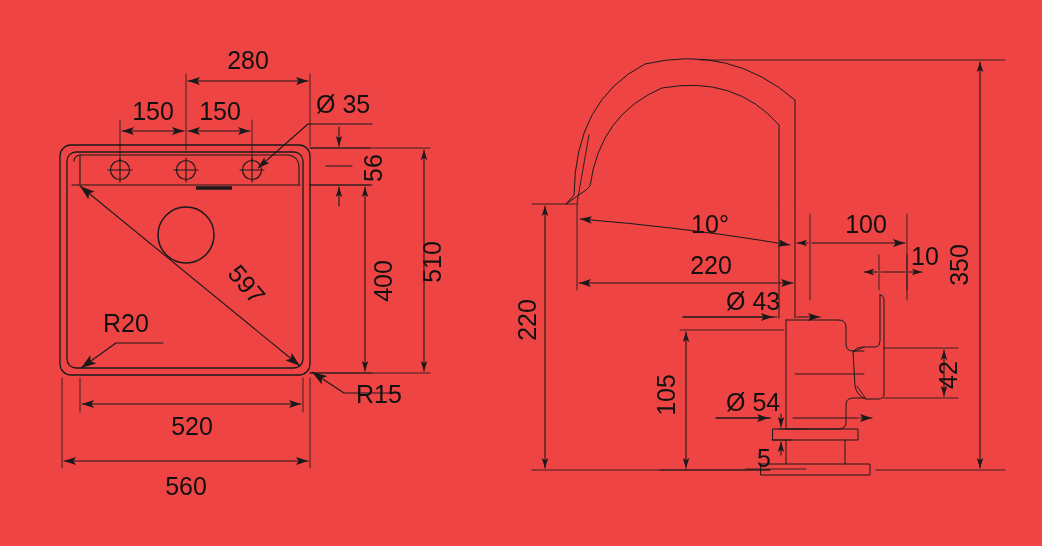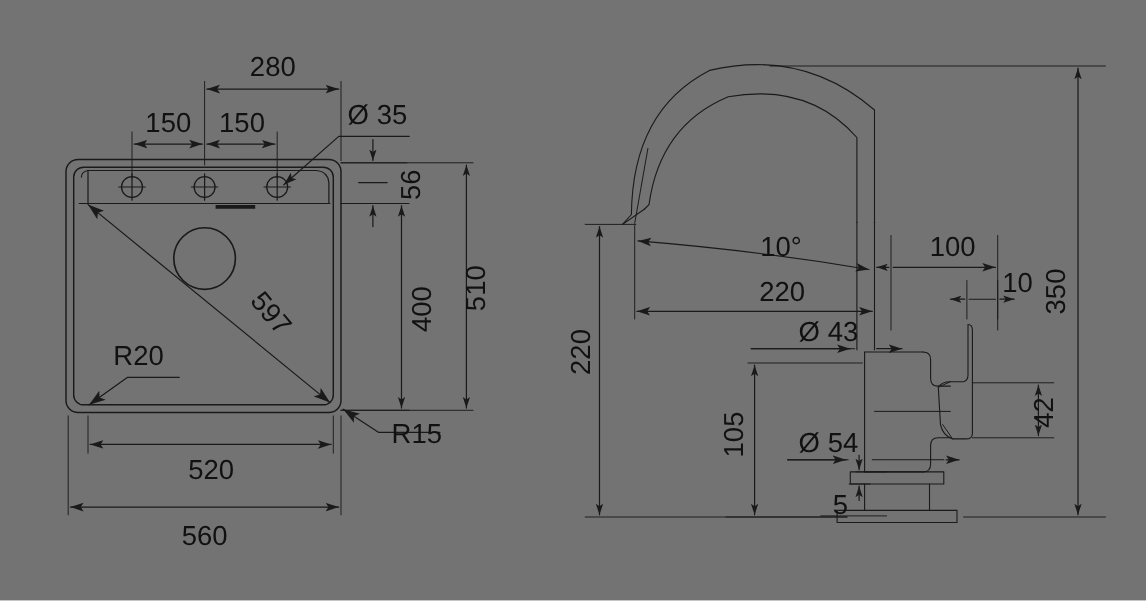--- a/index.html
+++ b/index.html
@@ -7,21 +7,21 @@
     padding: 0;
     background: #ffffff;
   }
   body {
     font-family: "Liberation Sans", sans-serif;
   }
   #sheet {
     position: relative;
     width: 1042px;
     height: 546px;
-    background: #737373;
+    background: #ef4444;
     overflow: hidden;
   }
   #sheet svg {
     position: absolute;
     left: 0;
     top: 0;
   }
   .dimtext {
     font-family: "Liberation Sans", sans-serif;
     font-size: 25px;

